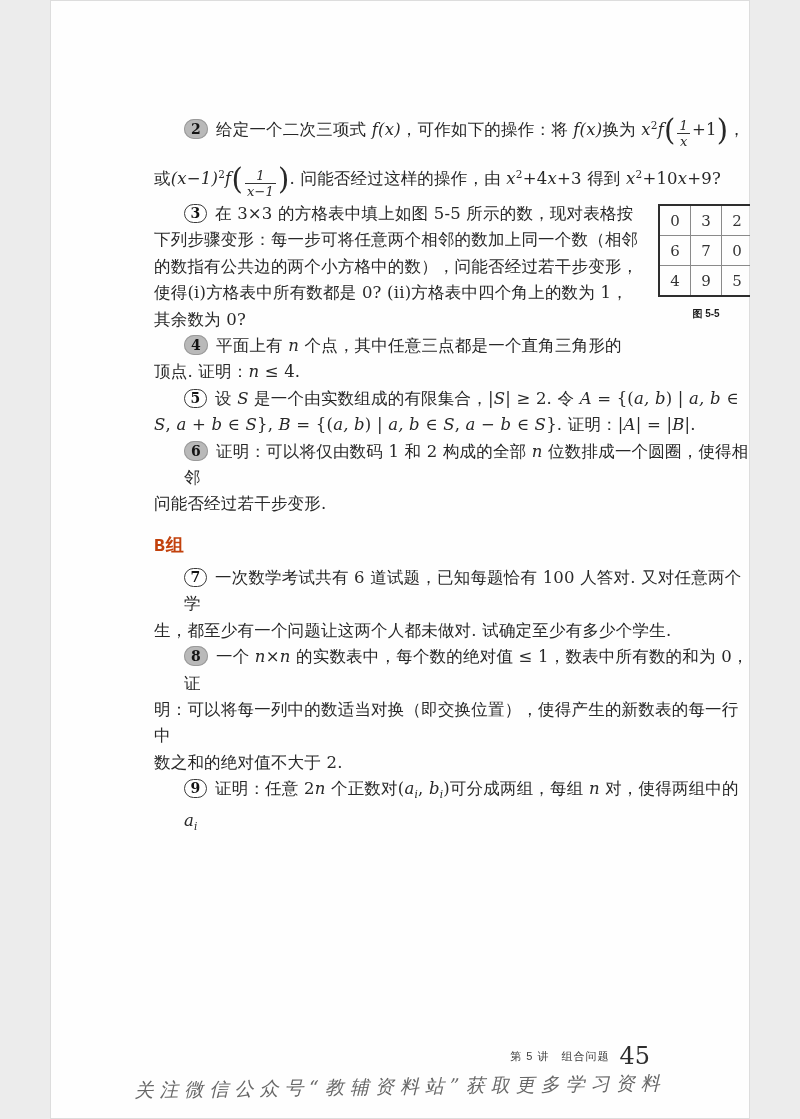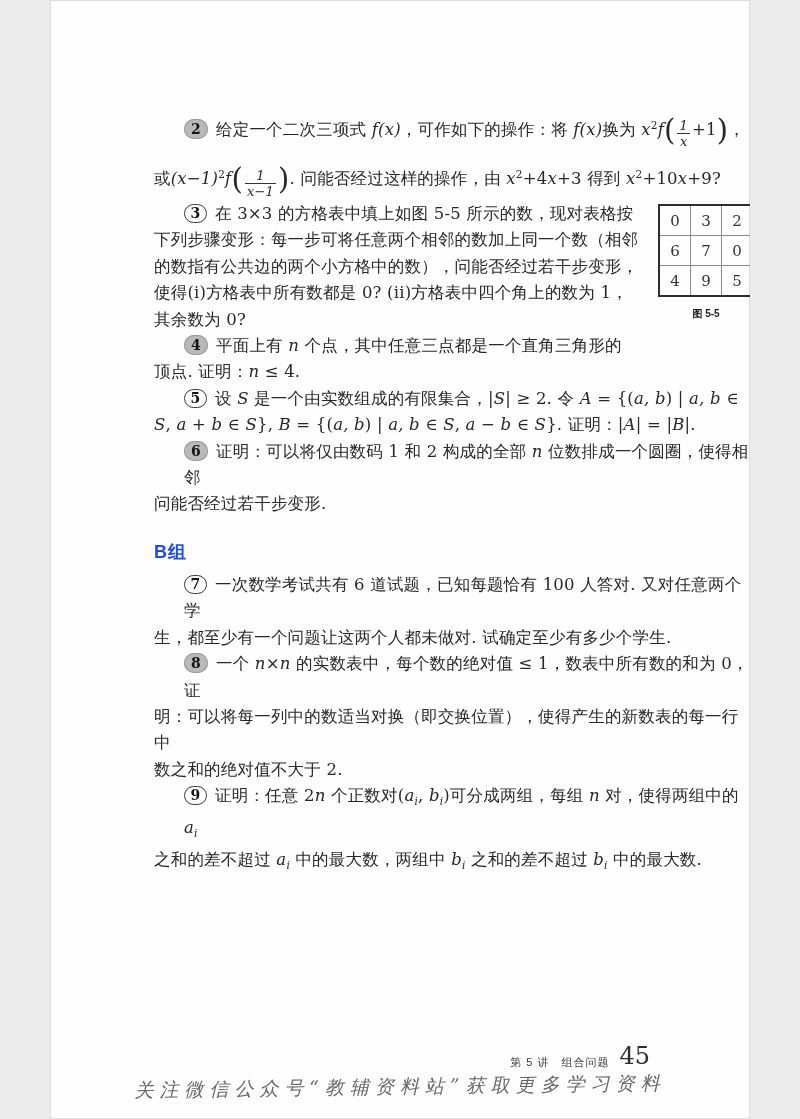--- a/index.html
+++ b/index.html
@@ -26,23 +26,23 @@
   .frac .fd{display:block;font-size:13px;line-height:15px;border-top:1px solid #333;padding:0 2px;}
   .bigp{font-size:29px;font-family:"DejaVu Serif", serif;vertical-align:-0.16em;line-height:0;}
   .figure{float:right;width:96px;margin:3px 0 4px 12px;text-align:center;}
   table.grid{border-collapse:collapse;margin:0 auto;}
   table.grid td{width:28px;height:27px;text-align:center;vertical-align:middle;
                 border:1px solid #8a8a8a;font-size:15px;color:#333;
                 font-family:"DejaVu Serif", serif;}
   table.grid{border:2px solid #2e2e2e;}
   .fig-label{margin-top:10px;font-size:10px;font-weight:bold;
              font-family:"Liberation Sans", sans-serif;color:#1c1c1c;}
-  .section-heading{font-family:Liberation Sans, sans-serif;font-weight:bold;font-size:18px;
-                   margin:22px 0 8px 0;letter-spacing:1px;color:#1d4ed8;}
-  .footer{position:absolute;top:1042px;right:100px;display:flex;align-items:flex-end;color:#3c3c3c;}
+  .section-heading{font-family:Liberation Mono, monospace;font-weight:bold;font-size:18px;
+                   margin:15px 0 8px 0;letter-spacing:1px;color:#c2410c;}
+  .footer{position:absolute;top:1042px;right:100px;display:flex;align-items:center;color:#3c3c3c;}
   .footer .f-chapter{font-size:11px;letter-spacing:1px;font-family:"Liberation Sans", sans-serif;}
   .footer .f-topic{font-size:11px;letter-spacing:1px;margin-left:12px;
                    font-family:"Liberation Sans", sans-serif;}
   .footer .f-page{font-size:24px;margin-left:10px;font-family:"DejaVu Serif", serif;color:#2e2e2e;}
   .watermark{position:absolute;left:0;right:0;top:1074px;text-align:center;font-size:19px;
              color:#4d4d4d;font-style:italic;letter-spacing:6px;transform:rotate(-0.8deg);
              font-family:"DejaVu Serif", serif;opacity:0.85;}
 </style>
 </head>
 <body>
@@ -126,21 +126,20 @@
         <span class="badge filled">8</span><span class="rich"><span class="rt">一个 </span><span class="rm">n</span><span class="rt">×</span><span class="rm">n</span><span class="rt"> 的实数表中，每个数的绝对值 ≤ 1，数表中所有数的和为 0，证</span></span>
       </div>
       <div class="line"><span class="rich"><span class="rt">明：可以将每一列中的数适当对换（即交换位置），使得产生的新数表的每一行中</span></span></div>
       <div class="line"><span class="rich"><span class="rt">数之和的绝对值不大于 2.</span></span></div>
     </div>
 
     <div class="problem">
       <div class="line indent">
         <span class="badge outline">9</span><span class="rich"><span class="rt">证明：任意 2</span><span class="rm">n</span><span class="rt"> 个正数对(</span><span class="rm">a<sub class="ri">i</sub></span><span class="rt">, </span><span class="rm">b<sub class="ri">i</sub></span><span class="rt">)可分成两组，每组 </span><span class="rm">n</span><span class="rt"> 对，使得两组中的 </span><span class="rm">a<sub class="ri">i</sub></span></span>
       </div>
-      <div class="line"><span class="rich"><span class="rt">之和的差不超过 </span><span class="rm">a<sub class="ri">i</sub></span><span class="rt"> 中的最大数，两组中 </span><span class="rm">b<sub class="ri">i</sub></span><span class="rt"> 之和的差不超过 </span><span class="rm">b<sub class="ri">i</sub></span><span class="rt"> 中的最大数.</span></span></div>
     </div>
 
   </div>
 
   <div class="footer">
     <span class="f-chapter">第 5 讲</span>
     <span class="f-topic">组合问题</span>
     <span class="f-page">45</span>
   </div>
 

